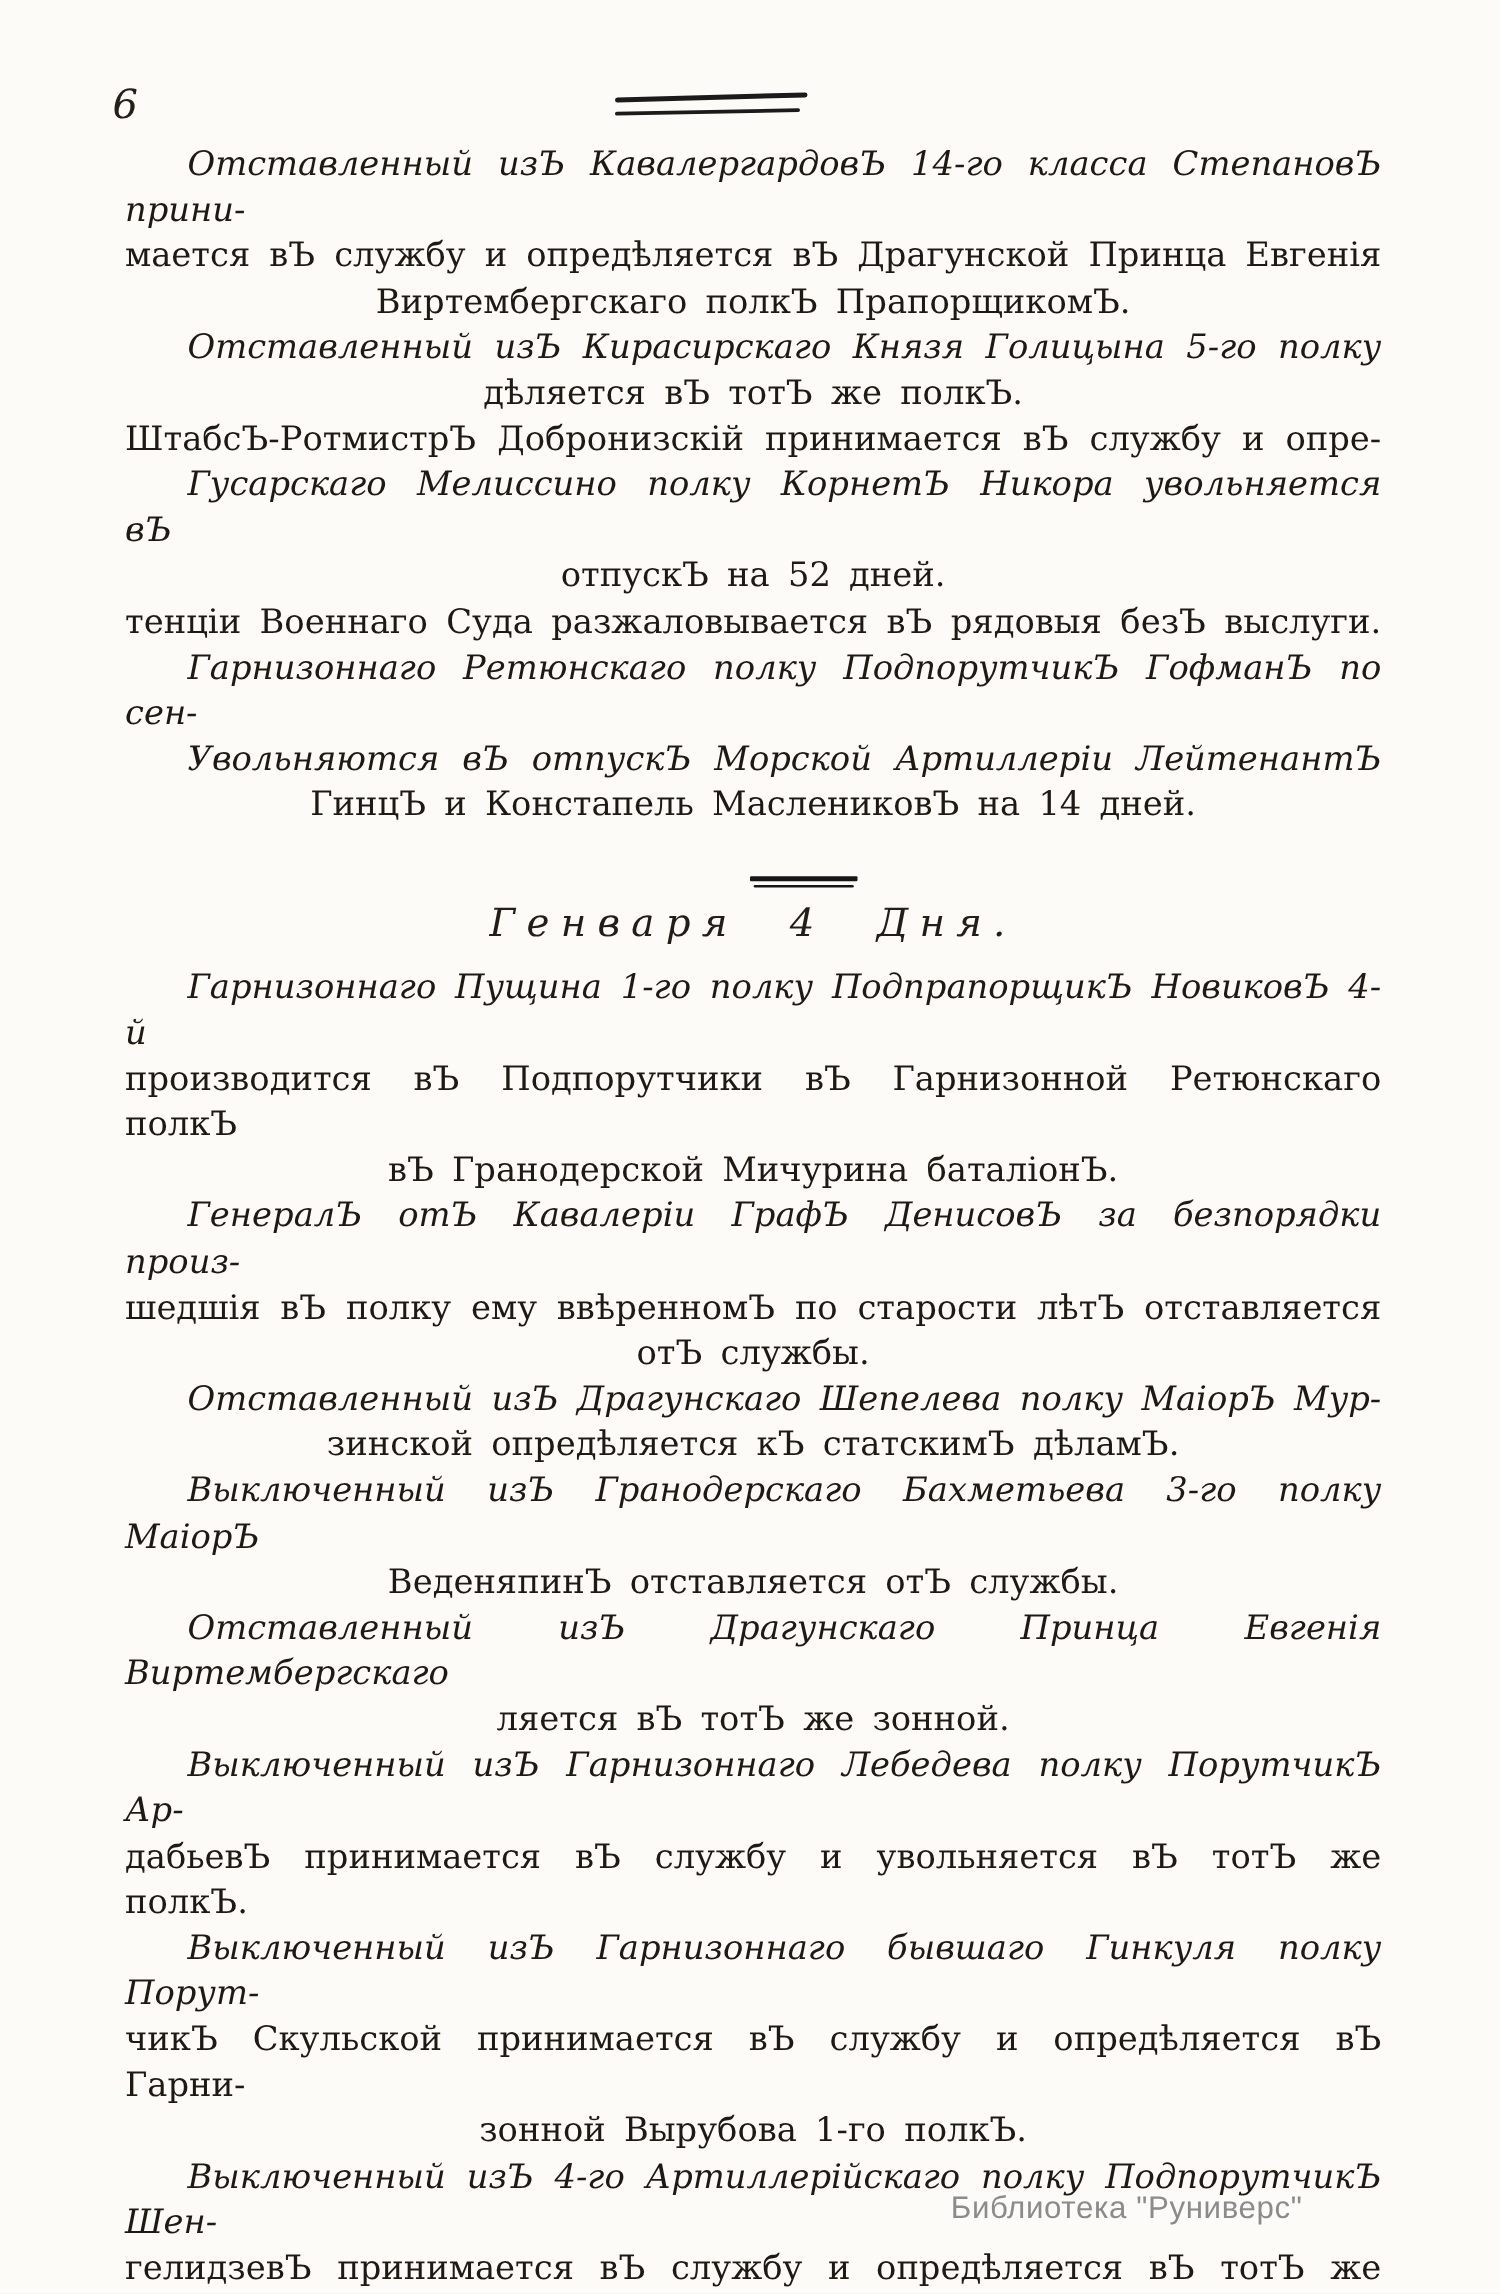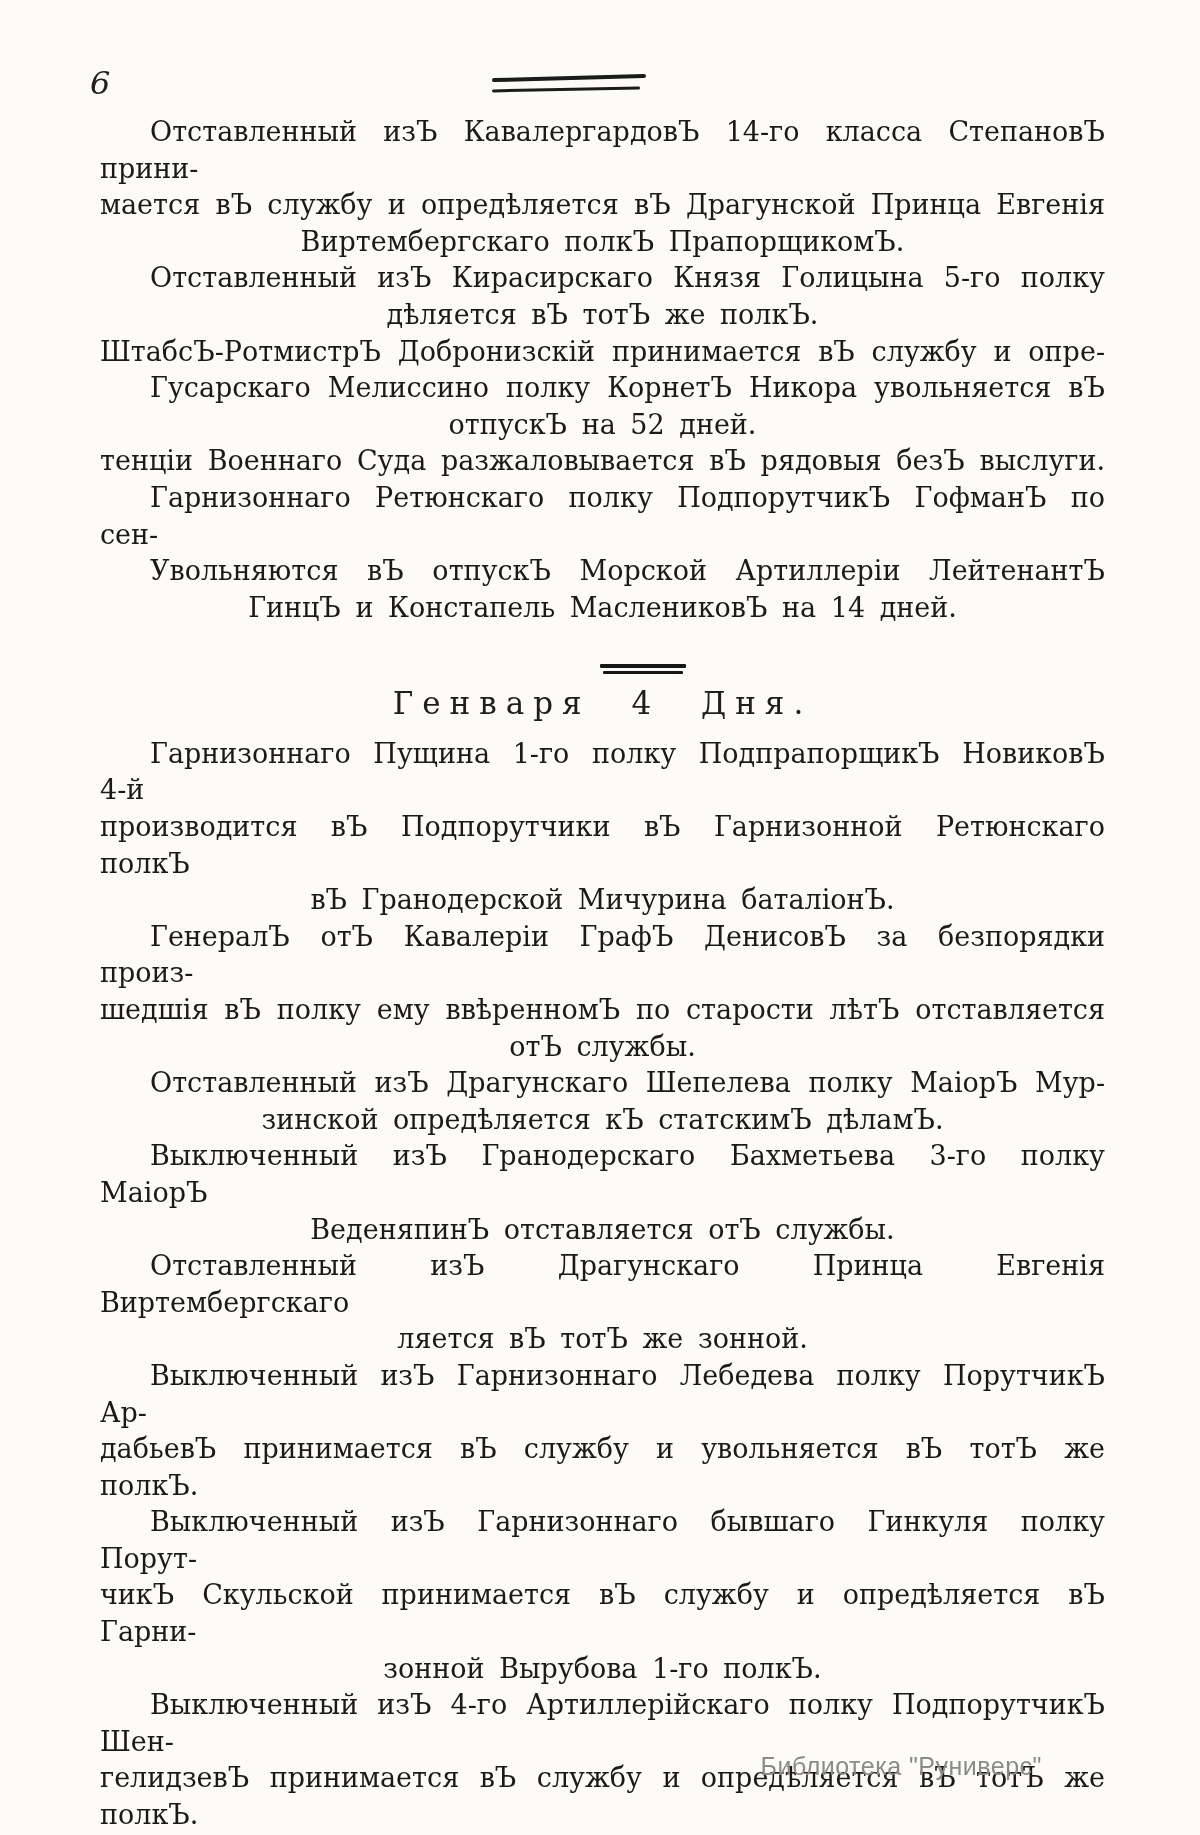--- a/index.html
+++ b/index.html
@@ -20,26 +20,27 @@
   .top-divider i { display:block; height:3.5px; background:#1b1b1b; border-radius:2px; transform:rotate(-1.6deg); }
   .top-divider i + i { margin-top:8px; height:3px; width:148px; transform:rotate(-1.1deg); }
   .body-block { position:absolute; left:100px; top:114px; width:1005px; }
   .line {
     font-size:27px; line-height:36.6px;
     word-spacing:6px;
     text-align:center;
     color:#1e1913;
   }
   .line.just { text-align:justify; text-align-last:justify; }
-  .line.indent { text-indent:50px; }
+  .line.indent { text-indent:50px;font-style:italic; }
   .mid-divider { width:86px; margin:38px 0 6px 500px; }
   .mid-divider i { display:block; height:4px; background:#161616; border-radius:1px; }
   .mid-divider i + i { margin-top:3px; height:2.5px; width:80px; margin-left:3px; }
   .section-header {
     text-align:center;
+    font-style:italic;
     font-size:31px; line-height:42px;
     letter-spacing:9px; word-spacing:22px;
     margin:8px 0 12px 0;
     color:#221d16;
   }
   .footer {
     position:absolute; right:158px; top:1752px;
     font-family:"Liberation Sans", sans-serif;
     font-size:25px; color:#8b8b8b; letter-spacing:0.5px;
   }

